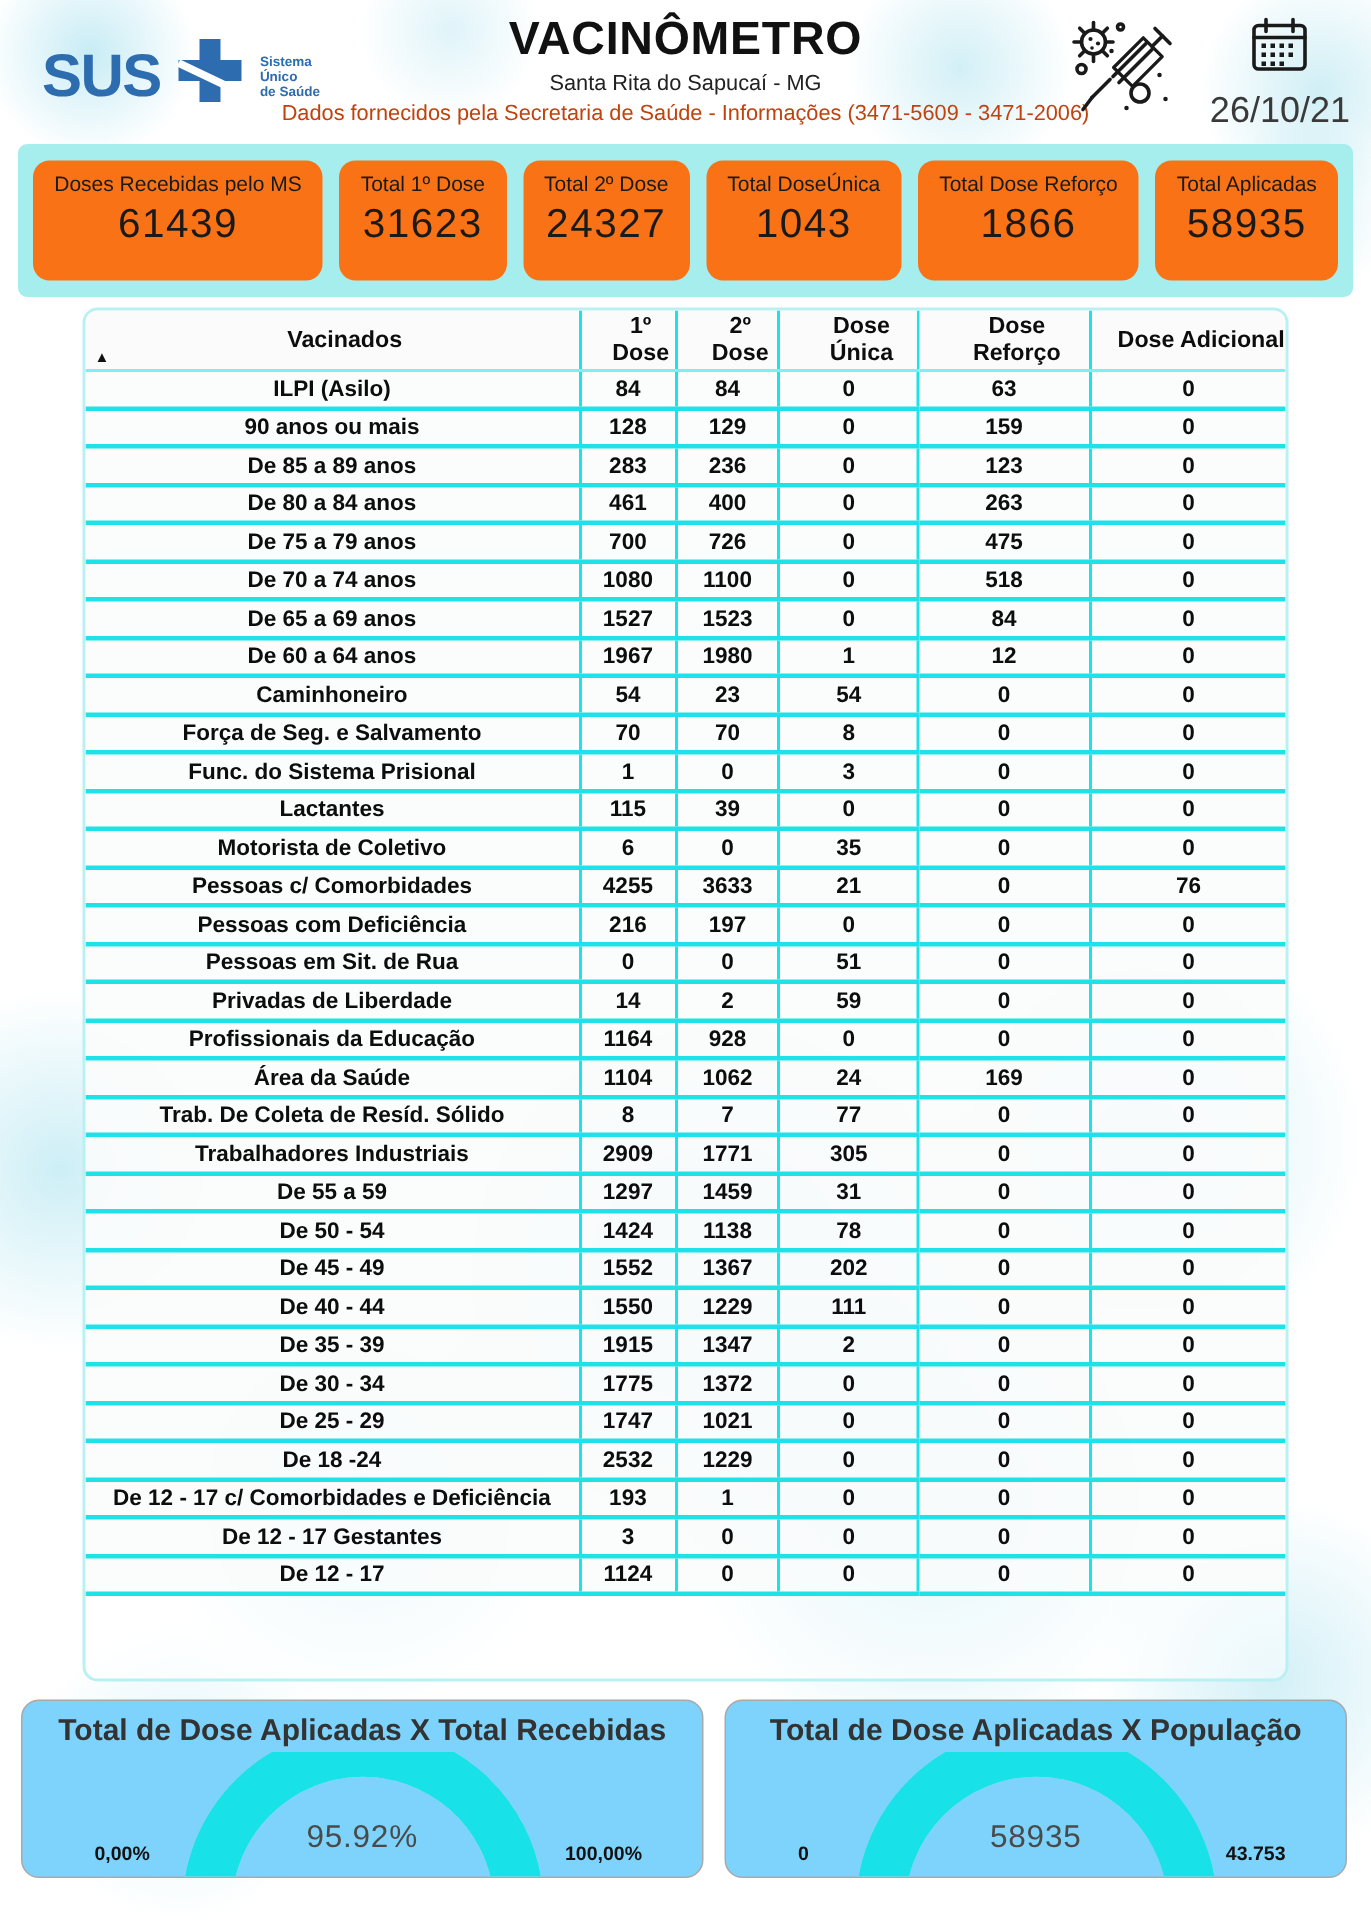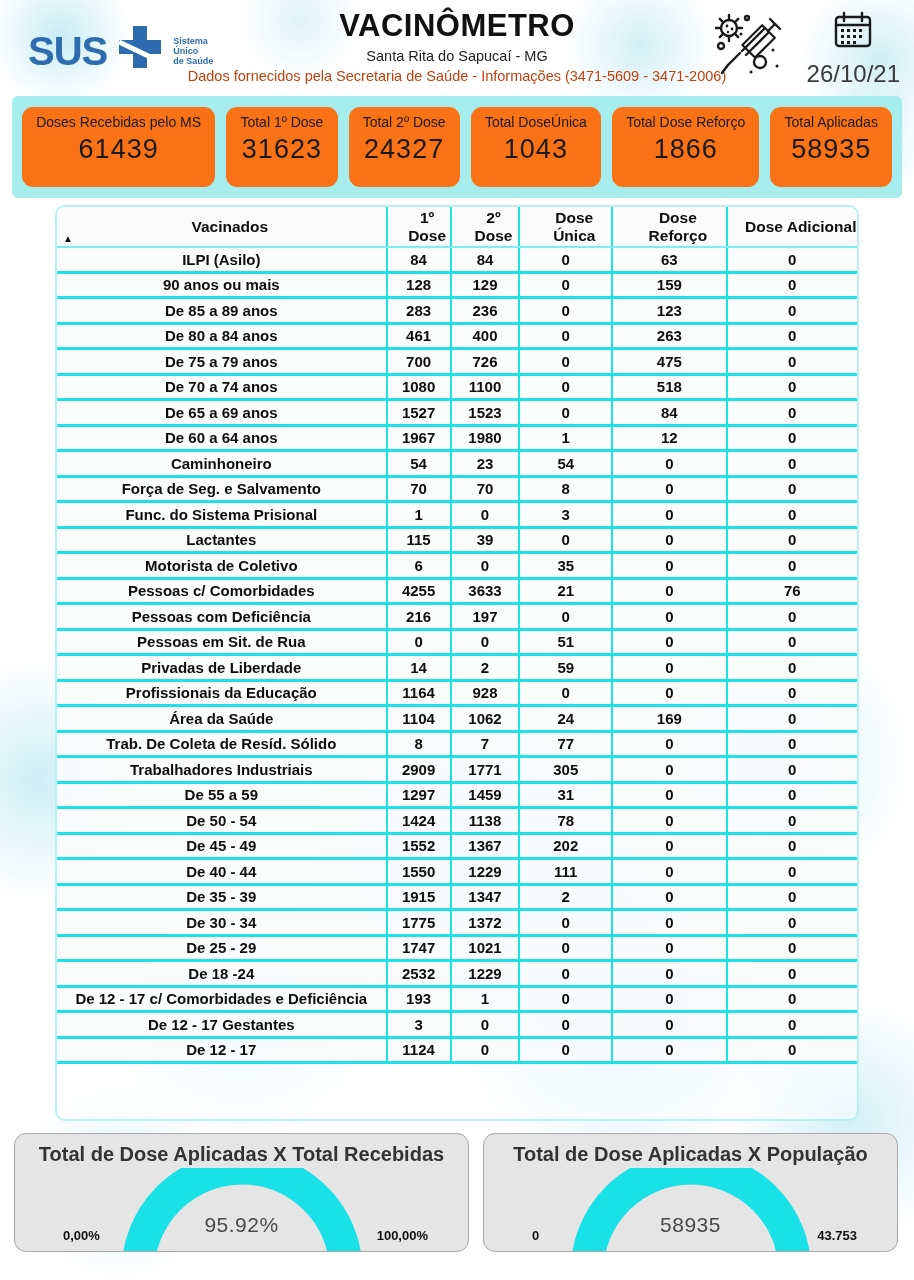--- a/index.html
+++ b/index.html
@@ -79,21 +79,21 @@
   col.c-name{width:41.2%;}
   col.c-d1{width:8.0%;}
   col.c-d2{width:8.6%;}
   col.c-du{width:11.6%;}
   col.c-dr{width:14.3%;}
   col.c-da{width:16.3%;}
 
   
   .gauges{position:relative;z-index:2;display:flex;gap:14px;margin:12px 16px 0 14px;}
   .gauge-card{
-    position:relative;background:#e5e5e5;border:1px solid #a9a9a9;border-radius:12px;
+    position:relative;background:#7dd3fc;border:1px solid #a9a9a9;border-radius:12px;
     height:119px;box-sizing:border-box;overflow:hidden;
   }
   .gauge-card.left{width:455px;}
   .gauge-card.right{width:415px;}
   .gauge-title{font-size:20px;font-weight:bold;color:#333;text-align:center;margin-top:9px;}
   .gauge-svg{display:block;margin:2px auto 0 auto;}
   .gauge-min,.gauge-max{position:absolute;bottom:8px;font-size:13px;font-weight:bold;color:#111;}
   .gauge-min{left:48px;}
   .gauge-max{right:40px;}
   .gauge-value{

